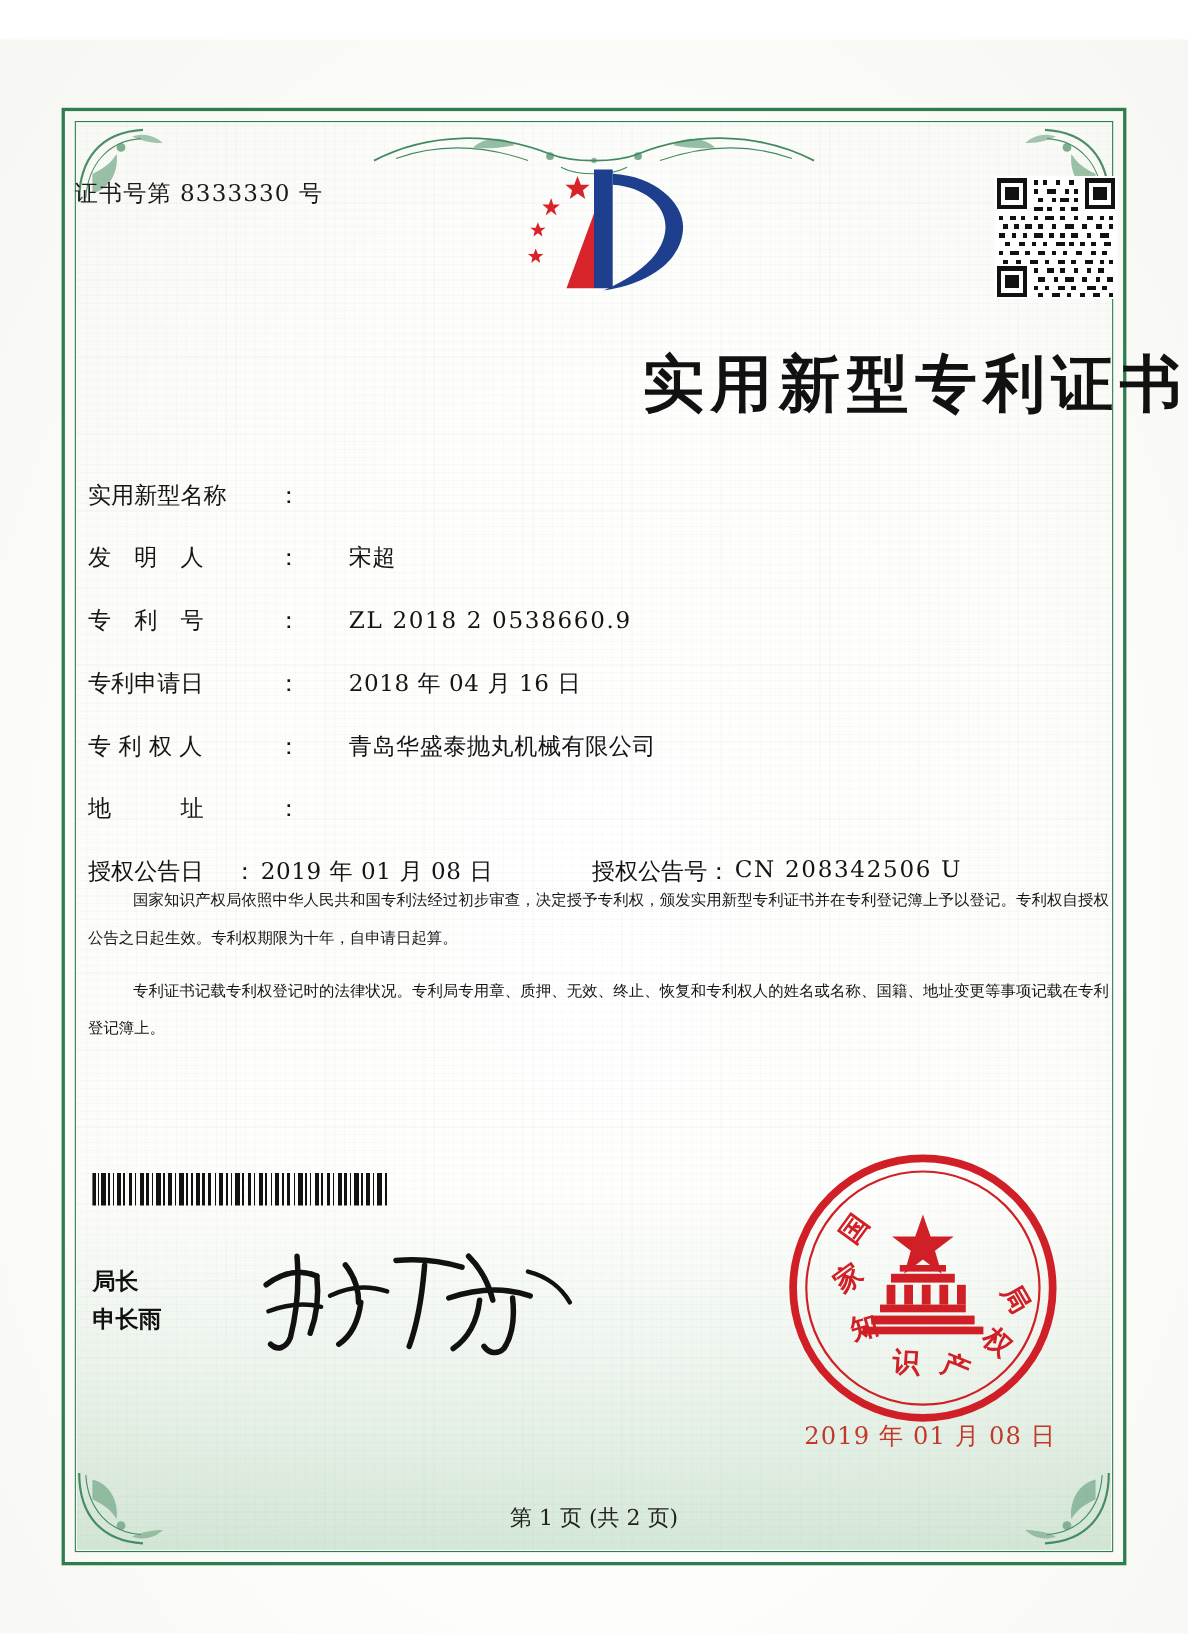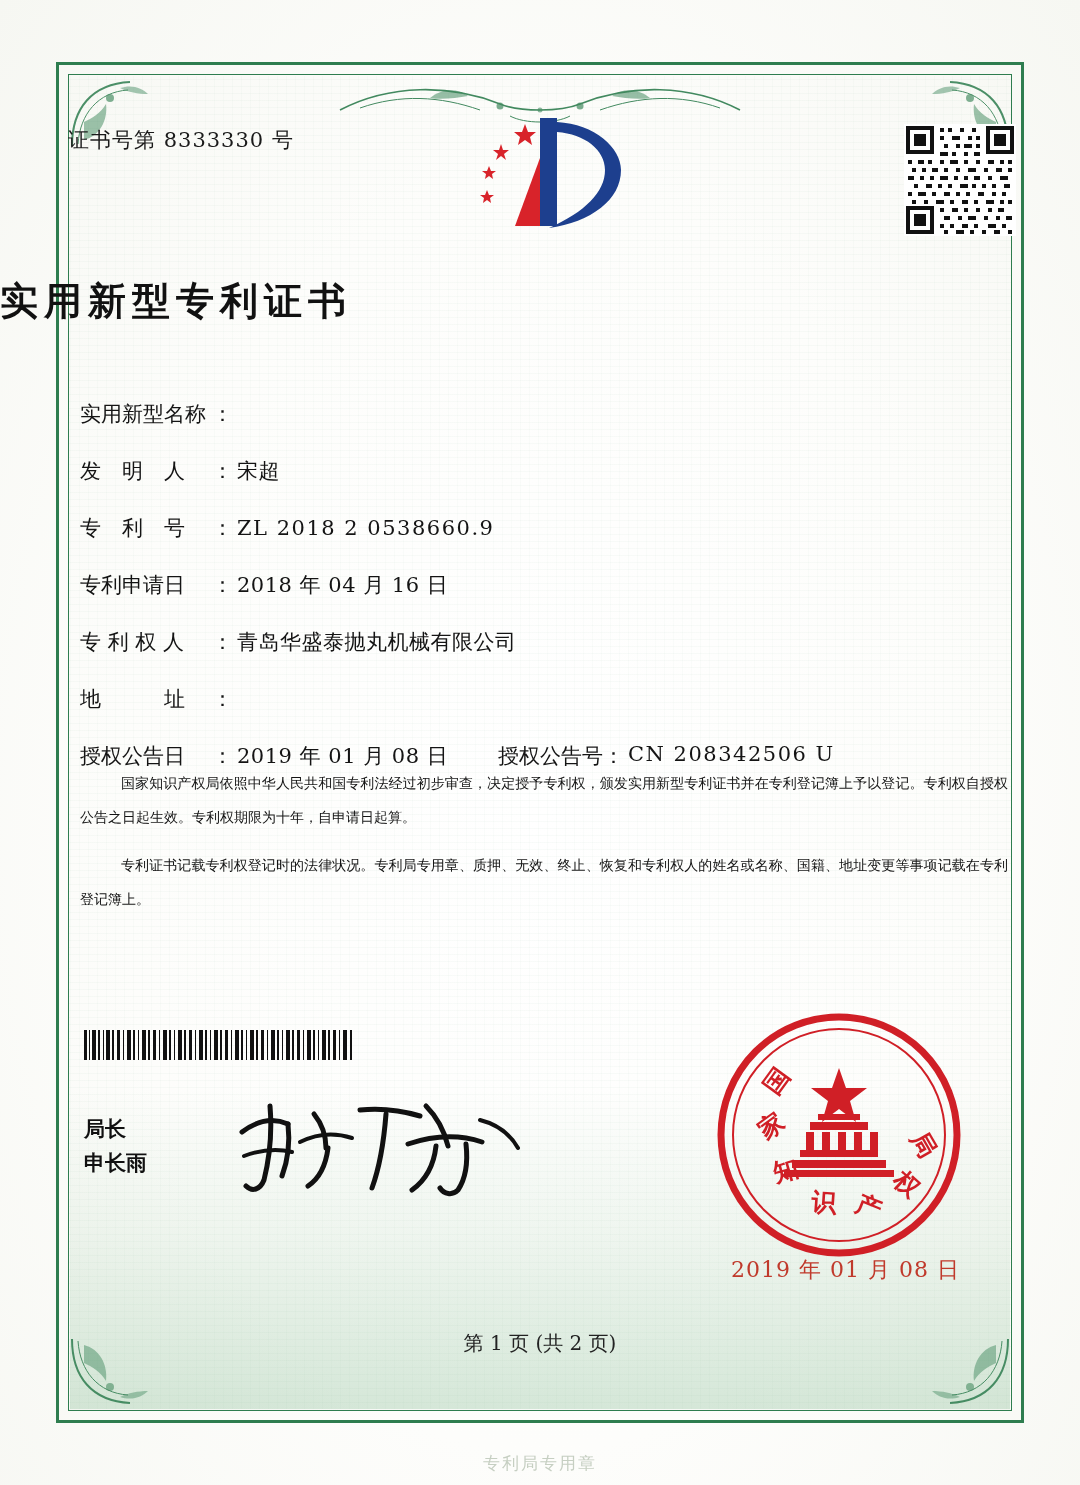--- a/index.html
+++ b/index.html
@@ -7,20 +7,21 @@
     width:1080px;height:1485px;
     background:#ffffff;
     font-family:"Liberation Serif","DejaVu Serif",serif;
     overflow:hidden;
     position:relative;
   }
   .page{
     position:absolute;inset:0;
     background:
       radial-gradient(ellipse at 50% 55%, #ffffff 0%, #fdfdfb 55%, #f6f7f2 100%);
+    margin-top: 36px;
   }
   
   .border-outer{
     position:absolute;left:56px;top:62px;right:56px;bottom:62px;
     border:3px solid #2e7d4f;
     box-sizing:border-box;
   }
   .border-inner{
     position:absolute;left:68px;top:74px;right:68px;bottom:74px;
     border:1.5px solid #2e7d4f;
@@ -65,34 +66,35 @@
   .emblem svg{width:100%;height:100%;display:block;}
 
   .qr{
     position:absolute;right:64px;top:124px;
     width:112px;height:112px;
   }
   .qr svg{width:100%;height:100%;display:block;}
 
   .title{
     position:absolute;left:0;right:0;top:276px;
-    text-align:left;
-    font-size:38px;font-weight:bold;letter-spacing:6px;
+    text-align:right;
+    font-size:56px;font-weight:bold;letter-spacing:6px;
     color:#111;
     font-family:"DejaVu Serif","Liberation Serif",serif;
   }
 
   .fields{
     position:absolute;left:80px;right:70px;top:400px;
   }
   .field{
     display:flex;align-items:baseline;
     margin-bottom:29px;
     font-size:21px;color:#141414;
     font-family:"DejaVu Serif","Liberation Serif",serif;
+    gap:40px;
   }
   .f-label{
     width:132px;flex:0 0 132px;
     letter-spacing:0px;
     white-space:nowrap;
   }
   .f-colon{flex:0 0 auto;padding-right:4px;}
   .f-value{flex:1 1 auto;letter-spacing:.5px;}
   .f-value.mono{font-family:"DejaVu Serif","Liberation Serif",serif;letter-spacing:1.5px;}
   .field.dual{display:flex;}

